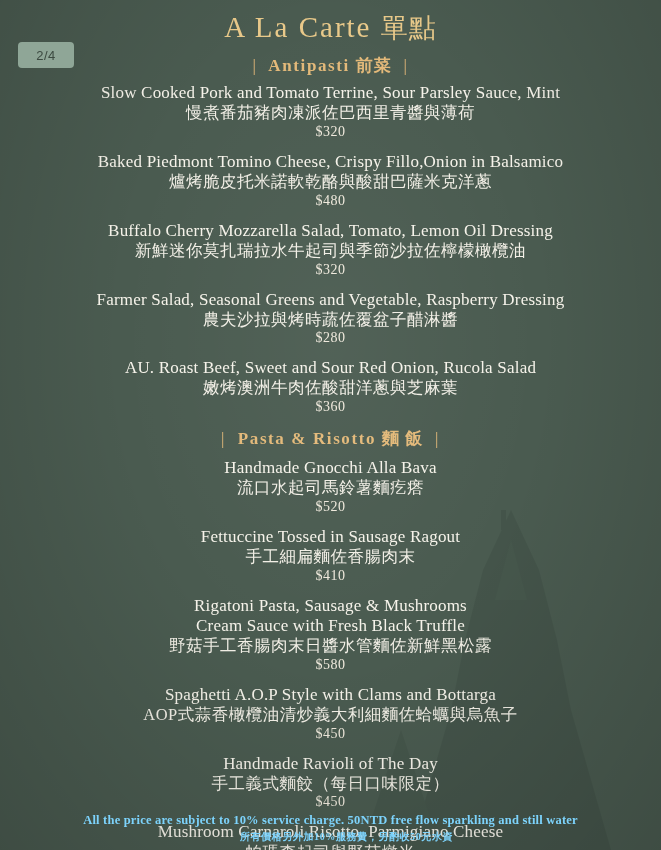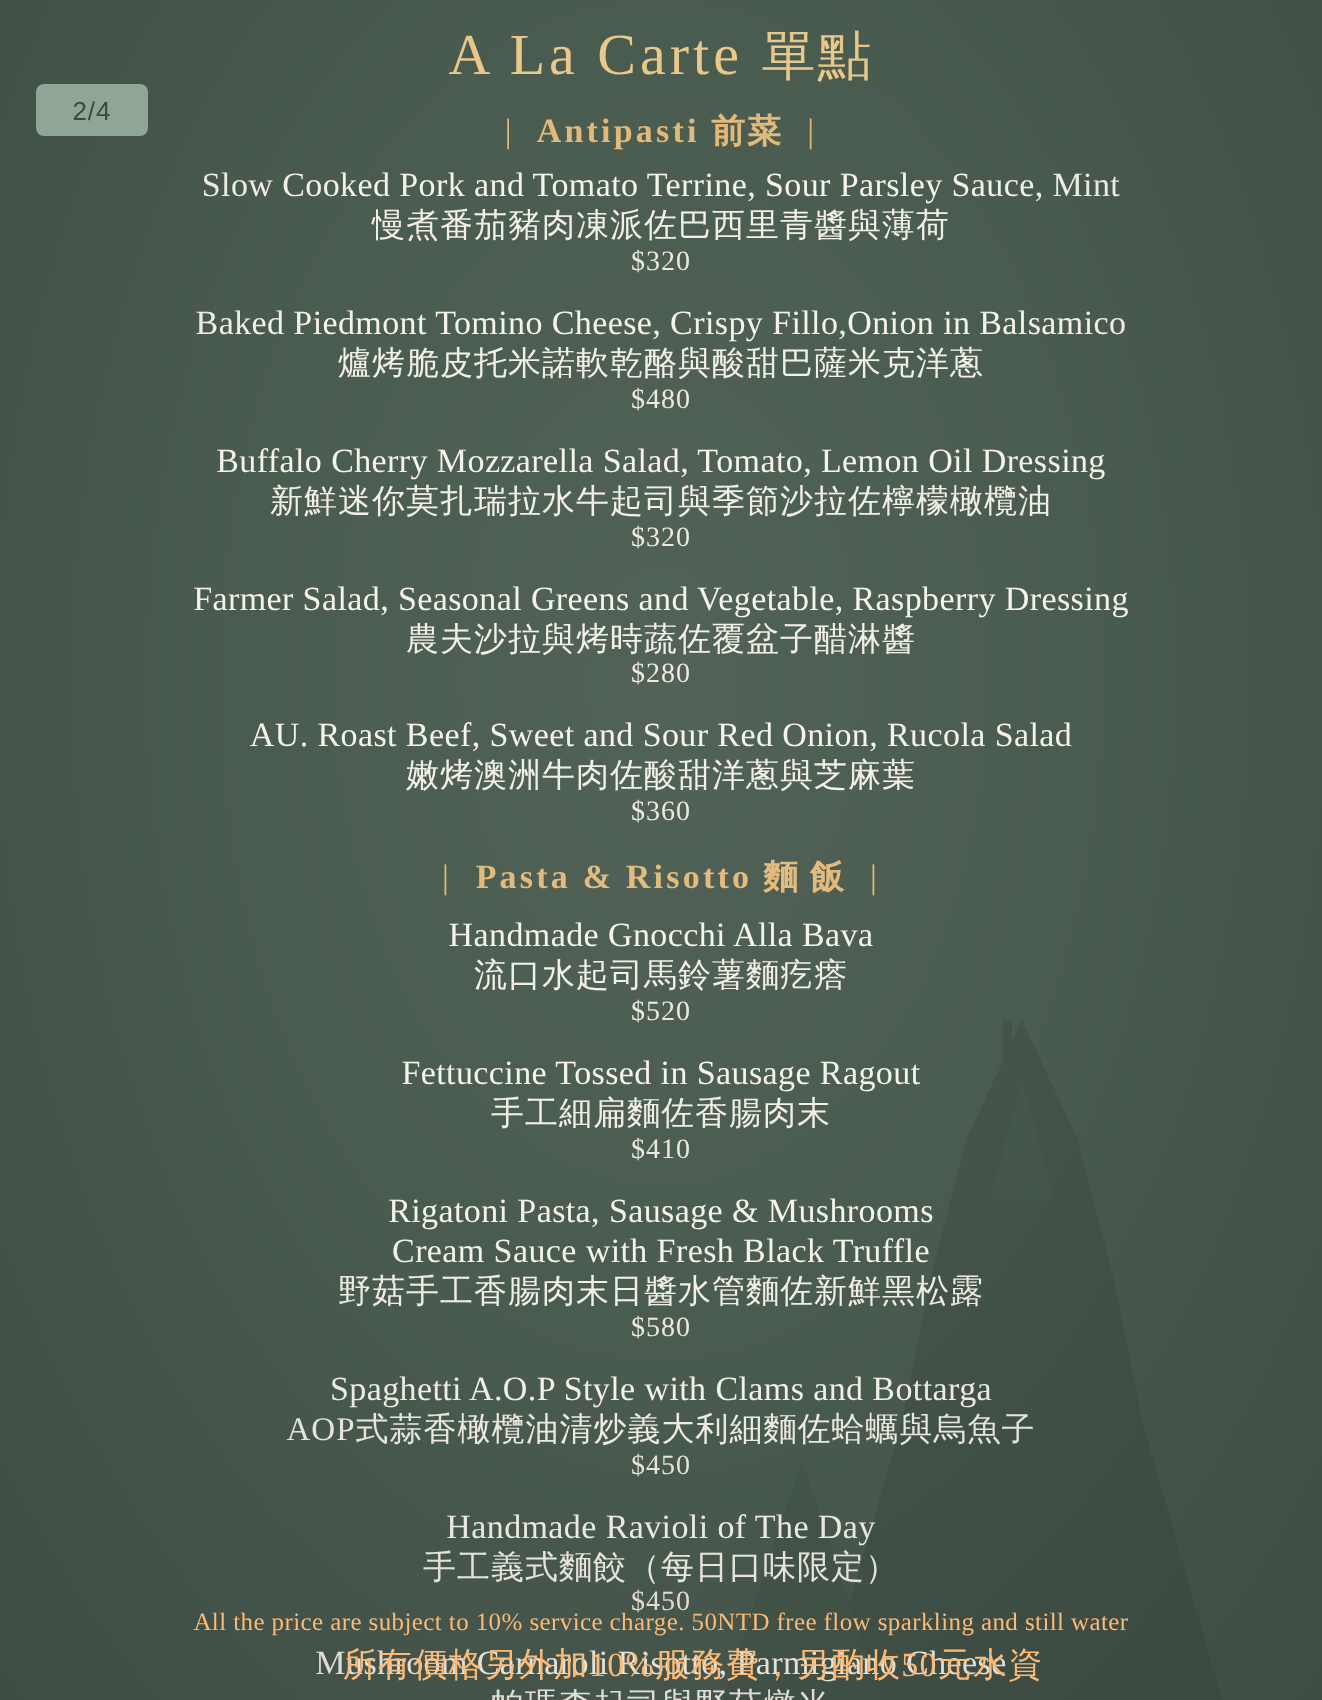--- a/index.html
+++ b/index.html
@@ -111,28 +111,29 @@
     margin-top: 12px;
     margin-bottom: 8px;
   }
   .footer {
     position: absolute;
     left: 0;
     right: 0;
     bottom: 6px;
     z-index: 6;
     text-align: center;
-    color: #fdba74;
+    color: #7dd3fc;
+    font-weight: bold;
   }
   .footer-en {
     font-size: 12.5px;
     letter-spacing: 0.2px;
   }
   .footer-zh {
-    font-size: 17px;
+    font-size: 10px;
     letter-spacing: 0.6px;
     margin-top: 2px;
     padding-left: 32px;
   }
 </style>
 </head>
 <body>
 
 <div class="page-badge">2/4</div>
 

